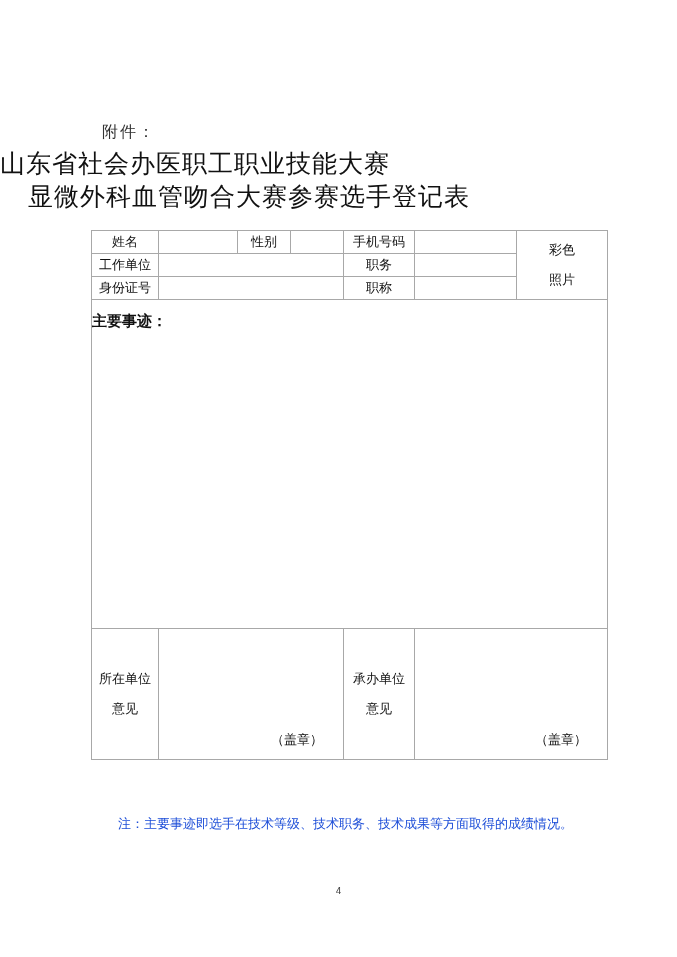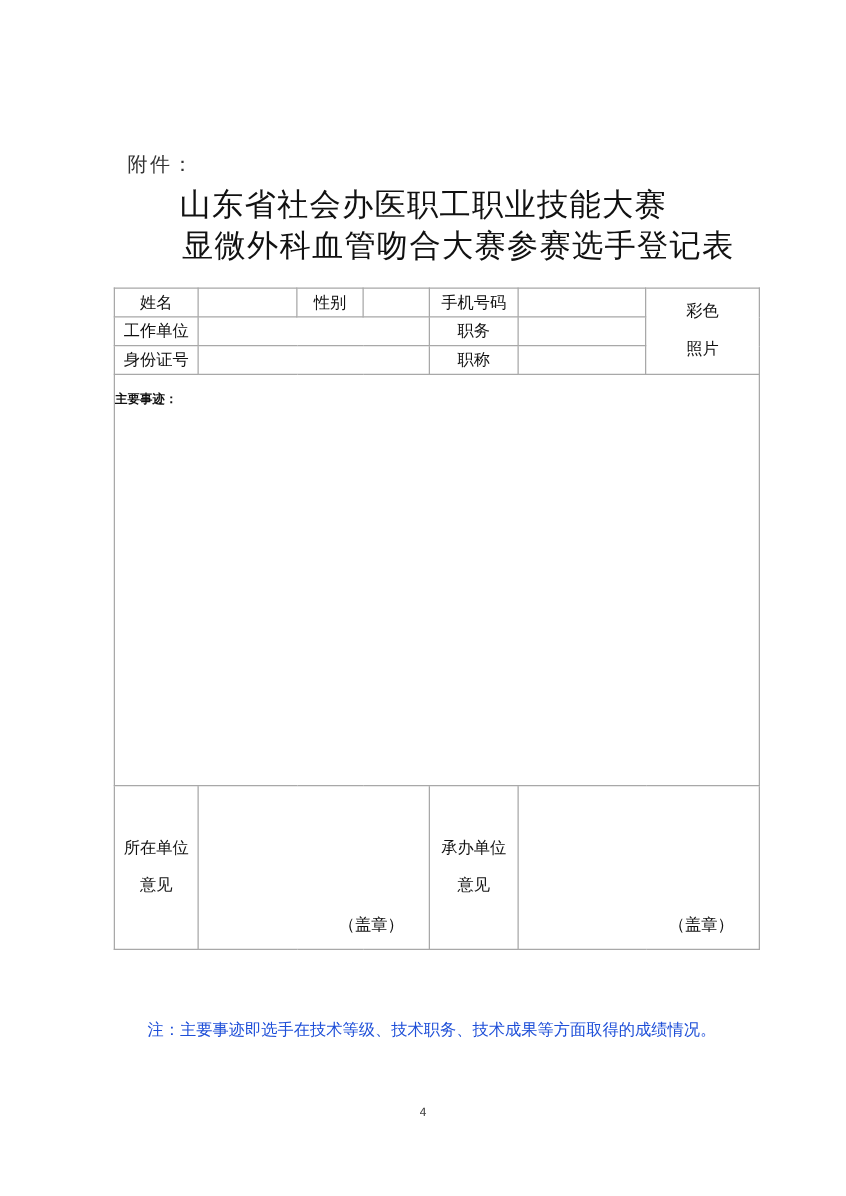--- a/index.html
+++ b/index.html
@@ -1,27 +1,27 @@
 <!DOCTYPE html>
 <html><head>
 <meta charset="utf-8">
 <style>
   html, body { margin: 0; padding: 0; background: #ffffff; }
   body { width: 677px; height: 957px; position: relative; overflow: hidden;
          font-family: "DejaVu Sans", "Liberation Sans", sans-serif; color: #111; }
   .attach { position: absolute; left: 102px; top: 122px; font-size: 16px; color: #333; letter-spacing: 2px; text-align: right; }
-  .title { position: absolute; left: 0; width: 677px; text-align: center; font-size: 25px; color: #111; letter-spacing: 1px; }
+  .title { position: absolute; left: 0; width: 677px; font-size: 25px; color: #111; letter-spacing: 1px; }
   .t1 { top: 147px; }
   .t2 { top: 180px; margin-left: 28px; }
   table.form { position: absolute; left: 91px; top: 230px; width: 516px; border-collapse: collapse; table-layout: fixed; }
   table.form td { border: 1px solid #a8a8a8; padding: 0; font-size: 13px; text-align: center; vertical-align: middle; }
   .r { height: 23px; }
   .photo { line-height: 30px; border-radius: 27px; }
   .deeds { height: 328px; vertical-align: top !important; text-align: left !important; }
-  .deeds span { display: block; margin-top: 12px; font-weight: bold; font-size: 10px; }
+  .deeds span { display: block; margin-top: 12px; font-weight: bold; font-size: 15px; }
   .opin { height: 130px; position: relative; }
   .olabel { line-height: 30px; }
   .seal { position: absolute; right: 20px; bottom: 10px; font-size: 13px; font-weight: normal; }
   .cellwrap { position: relative; height: 130px; }
   .note { position: absolute; left: 118px; top: 815px; font-size: 13px; color: #1d4ed8; }
   .pnum { position: absolute; left: 0; width: 677px; text-align: center; top: 886px; font-size: 9px; color: #444; }
 </style>
 </head>
 <body>
 

